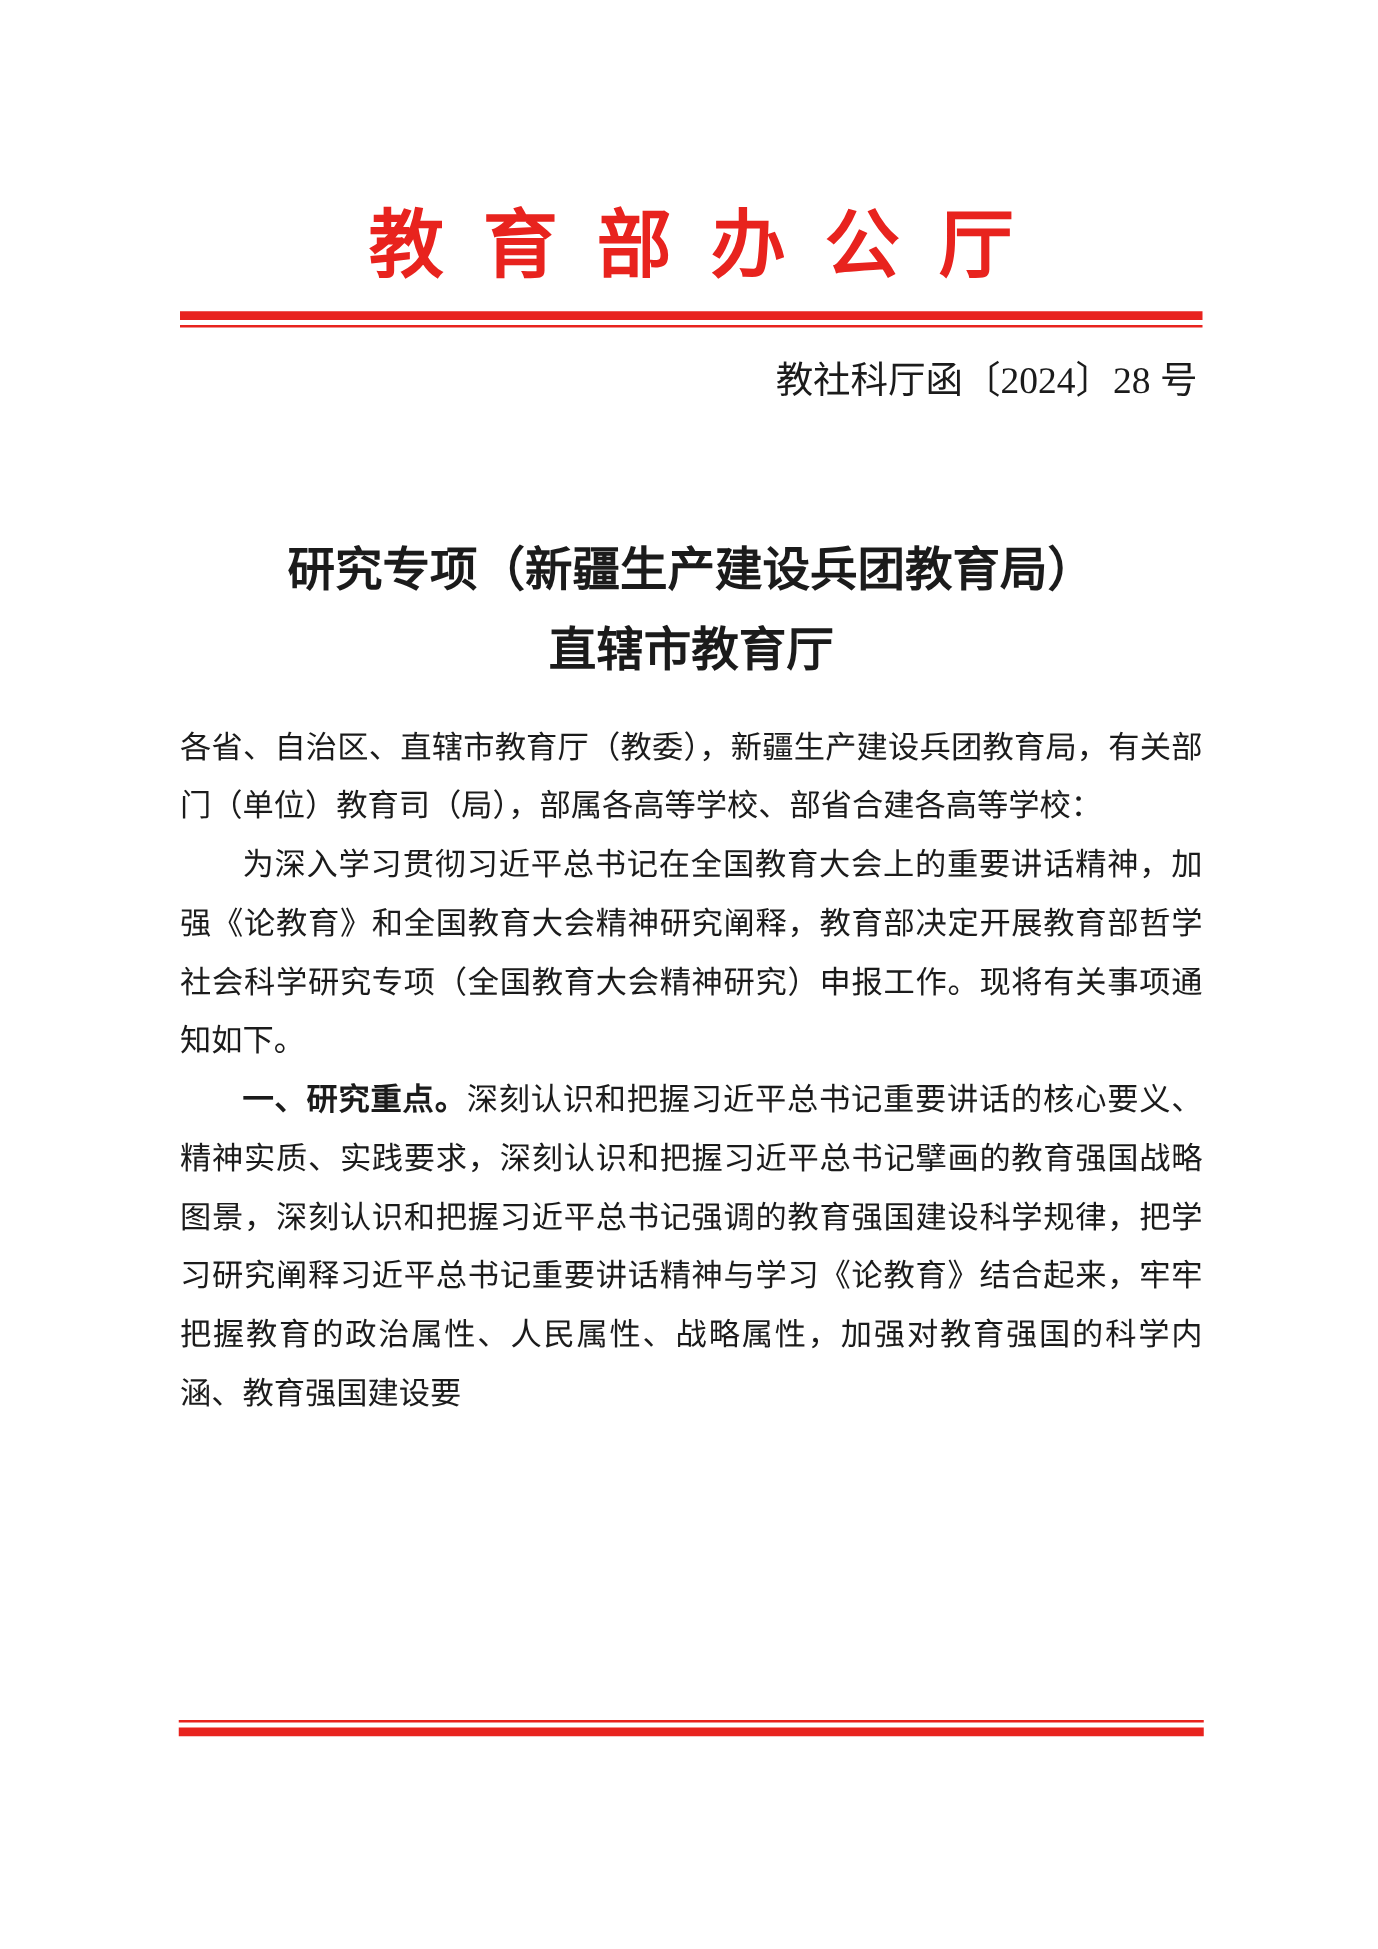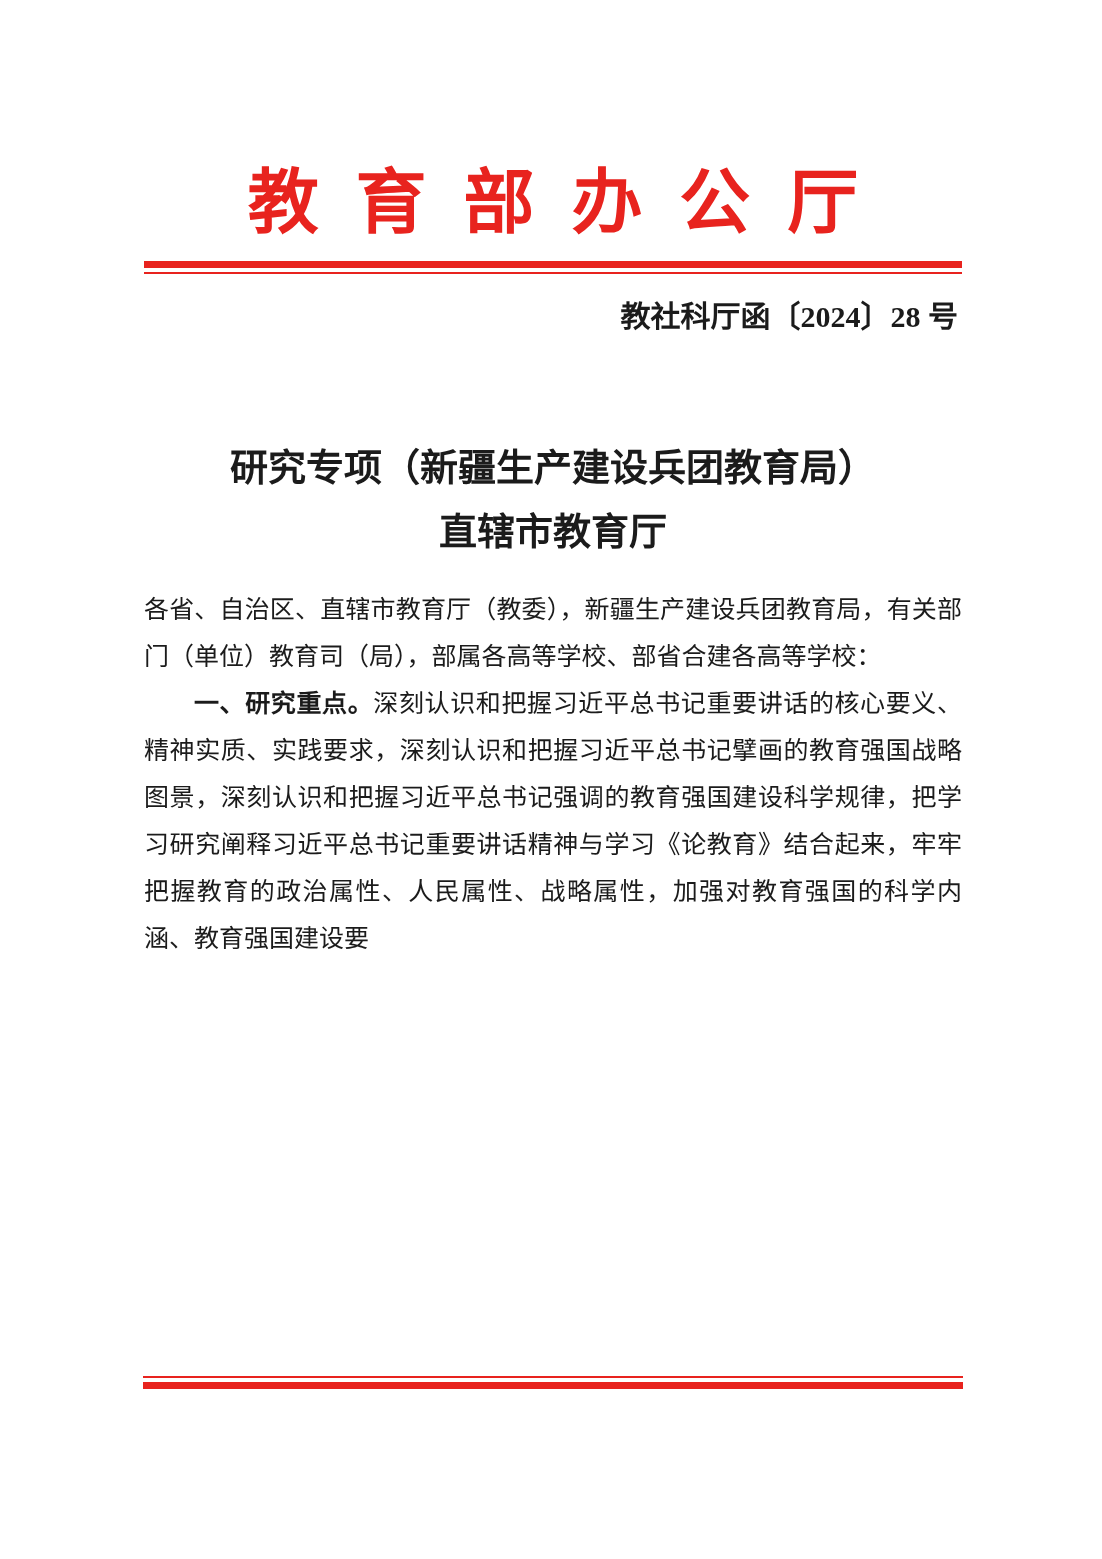--- a/index.html
+++ b/index.html
@@ -23,21 +23,21 @@
   }
   .content {
     padding-left: 144px;
     padding-right: 140px;
   }
   
   .masthead {
     margin-top: 166px;
     text-align: center;
     color: var(--accent-red);
-    font-size: 71px;
+    font-size: 60px;
     font-weight: 700;
     line-height: 1.05;
     white-space: nowrap;
   }
   .masthead .spread {
     letter-spacing: 0.52em;
     margin-right: -0.52em;
   }
   
   .rule-top {
@@ -46,21 +46,20 @@
     border-top: 7px solid var(--accent-red);
     border-bottom: 2px solid var(--accent-red);
   }
   
   .doc-number {
     margin-top: 26px;
     text-align: right;
     font-size: 30px;
     line-height: 1.15;
     padding-right: 4px;
-    font-weight: bold;
   }
   
   .doc-title {
     margin-top: 102px;
     text-align: center;
     font-size: 38px;
     font-weight: 700;
     line-height: 64px;
   }
   
@@ -106,19 +105,20 @@
 
     <div class="doc-number">教社科厅函〔2024〕28 号</div>
 
     <div class="doc-title">
       <div>研究专项（新疆生产建设兵团教育局）</div>
       <div>直辖市教育厅</div>
     </div>
 
     <div class="body-text">
       <p>各省、自治区、直辖市教育厅（教委），新疆生产建设兵团教育局，有关部门（单位）教育司（局），部属各高等学校、部省合建各高等学校：</p>
+      <p class="indent">为深入学习贯彻习近平总书记在全国教育大会上的重要讲话精神，加强《论教育》和全国教育大会精神研究阐释，教育部决定开展教育部哲学社会科学研究专项（全国教育大会精神研究）申报工作。现将有关事项通知如下。</p>
       <p class="indent"><span class="lead">一、研究重点。</span><span>深刻认识和把握习近平总书记重要讲话的核心要义、精神实质、实践要求，深刻认识和把握习近平总书记擘画的教育强国战略图景，深刻认识和把握习近平总书记强调的教育强国建设科学规律，把学习研究阐释习近平总书记重要讲话精神与学习《论教育》结合起来，牢牢把握教育的政治属性、人民属性、战略属性，加强对教育强国的科学内涵、教育强国建设要</span></p>
     </div>
 
   </div>
 
   <div class="rule-bottom"></div>
 </div>
 
 </body></html>

